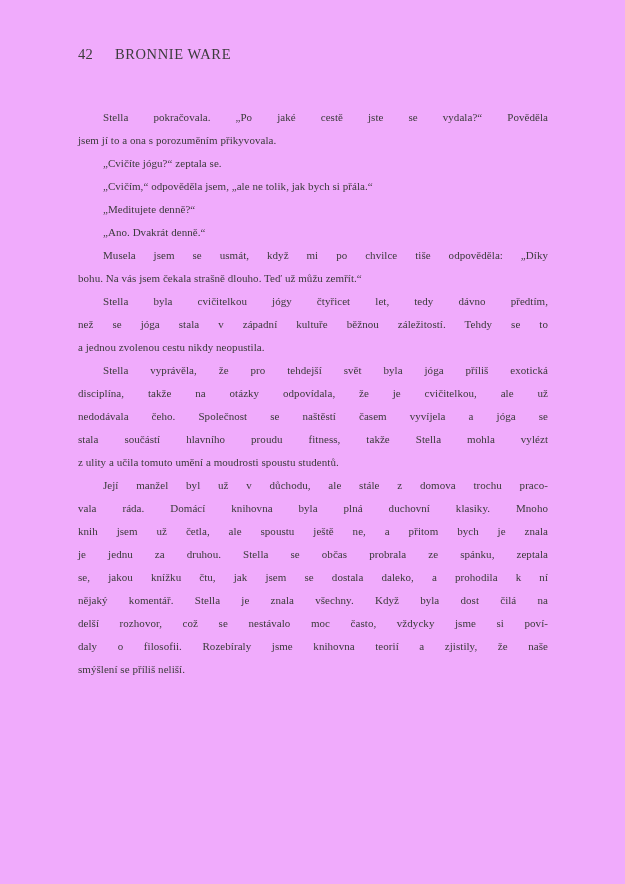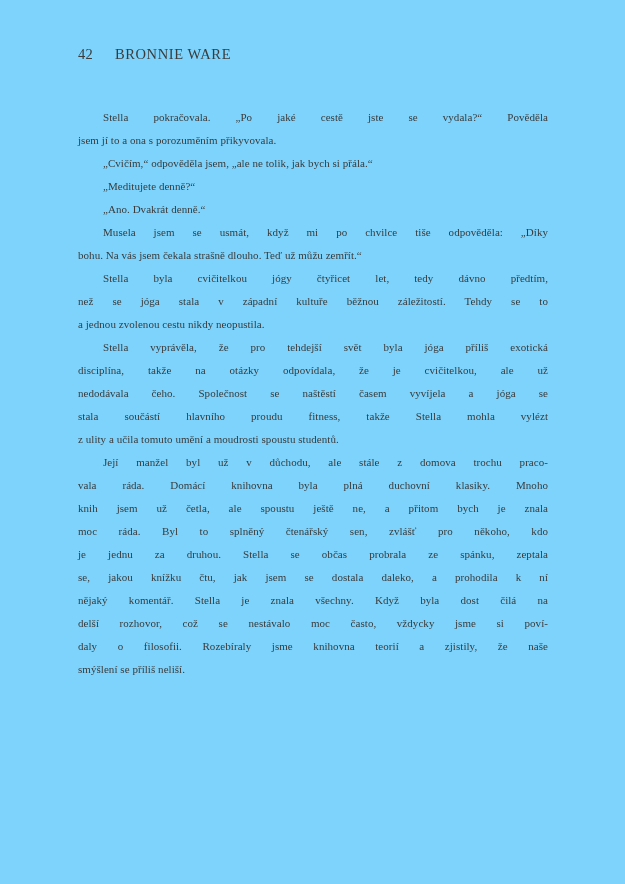--- a/index.html
+++ b/index.html
@@ -4,21 +4,21 @@
 <style>
   html, body {
     margin: 0;
     padding: 0;
     background: #ffffff;
   }
   .page {
     position: relative;
     width: 625px;
     height: 884px;
-    background: #7dd3fc;
+    background: #f0abfc;
     font-family: "Liberation Serif", "DejaVu Serif", serif;
     color: #3b3b3b;
     overflow: hidden;
   }
   .running-header {
     position: absolute;
     left: 78px;
     top: 46px;
     font-size: 14.5px;
     letter-spacing: 0.6px;
@@ -54,37 +54,37 @@
 </head>
 <body>
 
 <div class="page">
   <div class="running-header">
     <span class="pagenum">42</span><span class="runhead">BRONNIE WARE</span>
   </div>
   <div class="text-block">
       <div class="line first">Stella pokračovala. „Po jaké cestě jste se vydala?“ Pověděla</div>
       <div class="line last">jsem jí to a ona s porozuměním přikyvovala.</div>
+      <div class="line first last">„Cvičíte jógu?“ zeptala se.</div>
       <div class="line first last">„Cvičím,“ odpověděla jsem, „ale ne tolik, jak bych si přála.“</div>
       <div class="line first last">„Meditujete denně?“</div>
       <div class="line first last">„Ano. Dvakrát denně.“</div>
       <div class="line first">Musela jsem se usmát, když mi po chvilce tiše odpověděla: „Díky</div>
       <div class="line last">bohu. Na vás jsem čekala strašně dlouho. Teď už můžu zemřít.“</div>
       <div class="line first">Stella byla cvičitelkou jógy čtyřicet let, tedy dávno předtím,</div>
       <div class="line">než se jóga stala v západní kultuře běžnou záležitostí. Tehdy se to</div>
       <div class="line last">a jednou zvolenou cestu nikdy neopustila.</div>
       <div class="line first">Stella vyprávěla, že pro tehdejší svět byla jóga příliš exotická</div>
       <div class="line">disciplína, takže na otázky odpovídala, že je cvičitelkou, ale už</div>
       <div class="line">nedodávala čeho. Společnost se naštěstí časem vyvíjela a jóga se</div>
       <div class="line">stala součástí hlavního proudu fitness, takže Stella mohla vylézt</div>
       <div class="line last">z ulity a učila tomuto umění a moudrosti spoustu studentů.</div>
       <div class="line first">Její manžel byl už v důchodu, ale stále z domova trochu praco-</div>
       <div class="line">vala ráda. Domácí knihovna byla plná duchovní klasiky. Mnoho</div>
       <div class="line">knih jsem už četla, ale spoustu ještě ne, a přitom bych je znala</div>
-      <div class="line">moc ráda. Byl to splněný čtenářský sen, zvlášť pro někoho, kdo</div>
       <div class="line">je jednu za druhou. Stella se občas probrala ze spánku, zeptala</div>
       <div class="line">se, jakou knížku čtu, jak jsem se dostala daleko, a prohodila k ní</div>
       <div class="line">nějaký komentář. Stella je znala všechny. Když byla dost čilá na</div>
       <div class="line">delší rozhovor, což se nestávalo moc často, vždycky jsme si poví-</div>
       <div class="line">daly o filosofii. Rozebíraly jsme knihovna teorií a zjistily, že naše</div>
       <div class="line last">smýšlení se příliš neliší.</div>
     </div>
 </div>
 
 </body></html>

